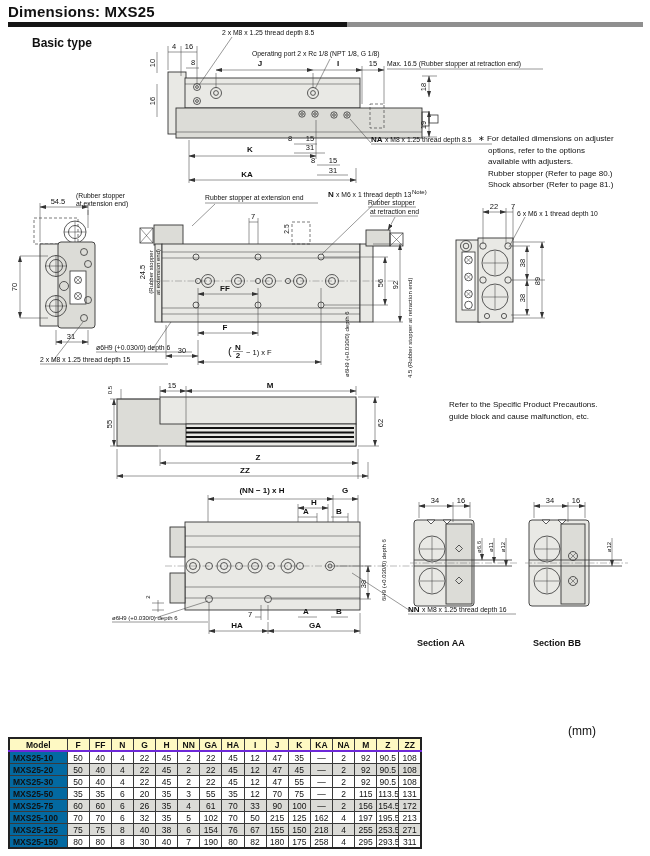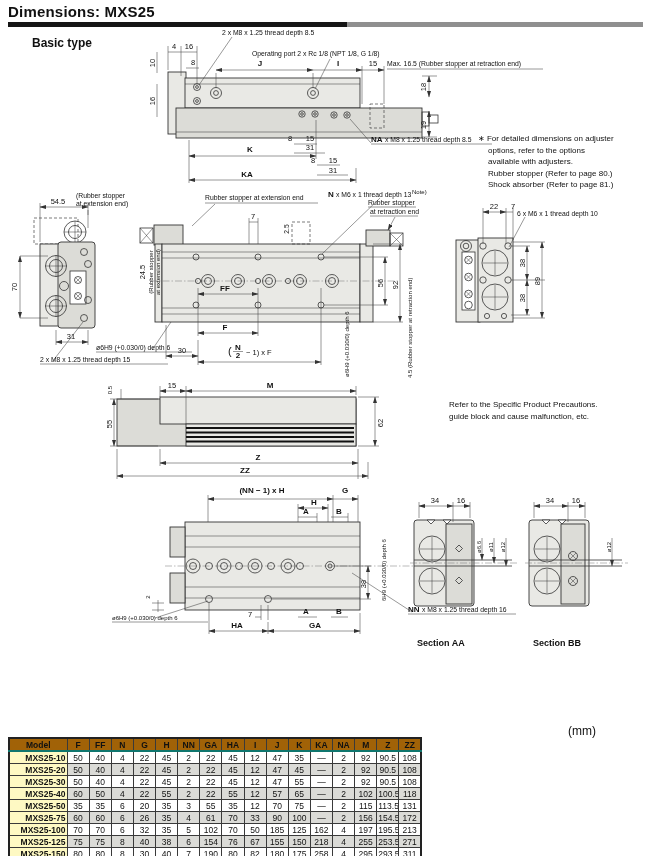--- a/index.html
+++ b/index.html
@@ -31,22 +31,22 @@
   .cl{fill:none;stroke:#777;stroke-width:.5;stroke-dasharray:7 2 1.5 2;}
   text{font-family:"Liberation Sans",sans-serif;fill:#111;}
   .t{font-size:7.5px;}
   .t6{font-size:6.8px;}
   .t5{font-size:6px;}
   .tb{font-size:8px;font-weight:bold;}
   .mid{text-anchor:middle;}
   
   #dim-table{left:8px;top:737px;border-collapse:collapse;table-layout:fixed;width:414px;}
   #dim-table th,#dim-table td{border:1px solid #3a3a3a;font-size:8.5px;height:11px;padding:0 1px;text-align:center;overflow:hidden;white-space:nowrap;}
-  #dim-table thead th{background:#a16207;font-weight:bold;border-bottom:2px solid #0f766e;}
-  #dim-table tbody th{font-weight:bold;text-align:right;padding-left:3px;background:#fef9c3;}
+  #dim-table thead th{background:#fef9c3;font-weight:bold;border-bottom:2px solid #6d28d9;}
+  #dim-table tbody th{font-weight:bold;text-align:left;padding-left:3px;background:#0369a1;}
   #dim-table tbody tr.alt td{background:#dbdbd7;}
   #dim-table{border:2px solid #222;}
   #dim-table col.c-model{width:58px;}
 </style>
 </head>
 <body>
 
 <div class="abs" id="page-title">Dimensions: MXS25</div>
 <div class="abs" id="rule-black"></div>
 <div class="abs" id="rule-gray"></div>
@@ -619,39 +619,20 @@
         <td>45</td>
         <td>12</td>
         <td>47</td>
         <td>55</td>
         <td>—</td>
         <td>2</td>
         <td>92</td>
         <td>90.5</td>
         <td>108</td>
       </tr>
-      <tr class="alt">
-        <th>MXS25-40</th>
-        <td>60</td>
-        <td>50</td>
-        <td>4</td>
-        <td>22</td>
-        <td>55</td>
-        <td>2</td>
-        <td>22</td>
-        <td>55</td>
-        <td>12</td>
-        <td>57</td>
-        <td>65</td>
-        <td>—</td>
-        <td>2</td>
-        <td>102</td>
-        <td>100.5</td>
-        <td>118</td>
-      </tr>
       <tr>
         <th>MXS25-50</th>
         <td>35</td>
         <td>35</td>
         <td>6</td>
         <td>20</td>
         <td>35</td>
         <td>3</td>
         <td>55</td>
         <td>35</td>
@@ -687,21 +668,21 @@
         <th>MXS25-100</th>
         <td>70</td>
         <td>70</td>
         <td>6</td>
         <td>32</td>
         <td>35</td>
         <td>5</td>
         <td>102</td>
         <td>70</td>
         <td>50</td>
-        <td>185</td>
+        <td>215</td>
         <td>125</td>
         <td>162</td>
         <td>4</td>
         <td>197</td>
         <td>195.5</td>
         <td>213</td>
       </tr>
       <tr class="alt">
         <th>MXS25-125</th>
         <td>75</td>

